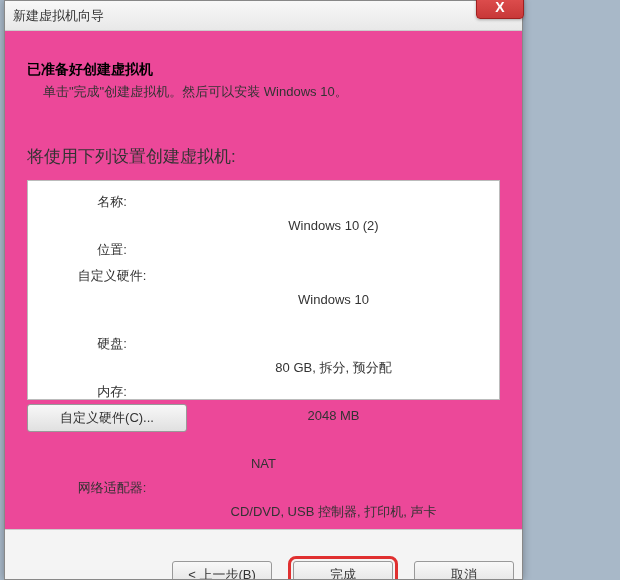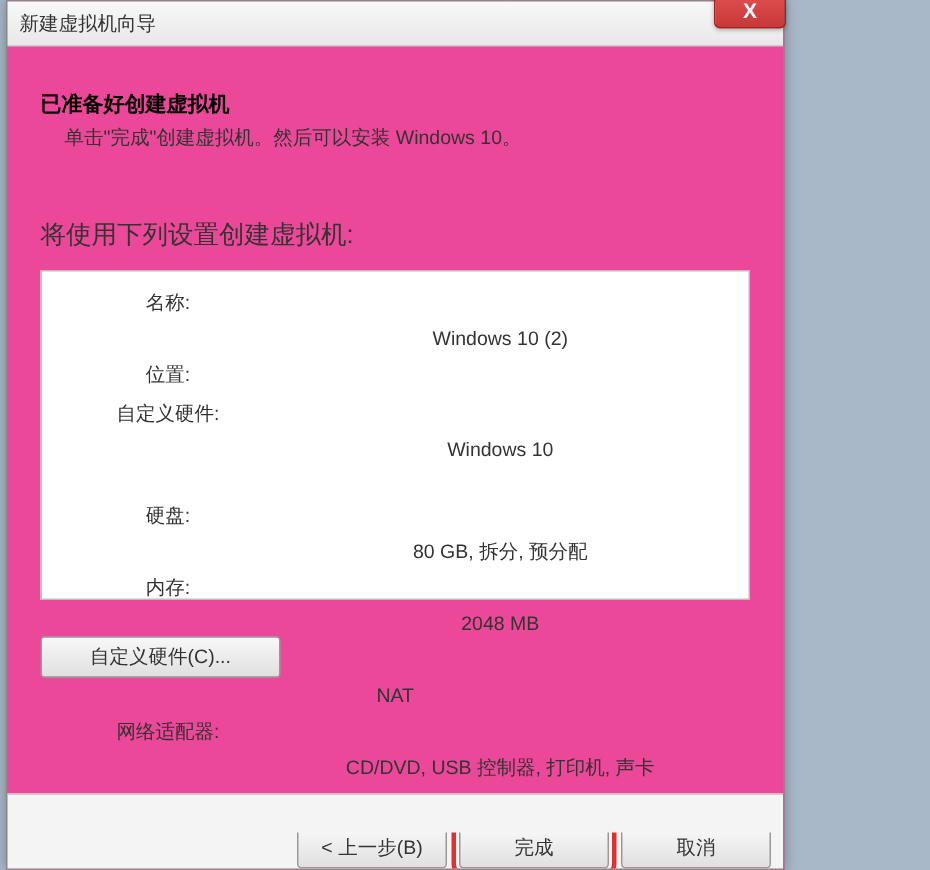--- a/index.html
+++ b/index.html
@@ -91,21 +91,21 @@
     }
     .setting-value {
       color: #333;
       flex: 1;
       margin-top: 24px;
     }
     .gap-row {
       height: 20px;
     }
     .customize-btn {
-      margin-top: 24px;
+      margin-top: 4px;
       width: 160px;
       height: 28px;
       background: linear-gradient(#f8f8f8, #e0e0e0);
       border: 1px solid #999;
       border-radius: 3px;
       font-size: 13px;
       cursor: pointer;
       display: flex;
       align-items: center;
       justify-content: center;
@@ -121,24 +121,23 @@
       background: #f4f4f4;
     }
     .footer {
       position: absolute;
       bottom: 0;
       left: 0;
       right: 0;
       height: 24px;
       display: flex;
       justify-content: flex-end;
-      gap: 0;
+      gap: 13px;
       padding: 0 8px;
       overflow: hidden;
-      align-items: flex-end;
     }
     .footer-btn {
       width: 100px;
       height: 28px;
       background: linear-gradient(#f8f8f8, #e0e0e0);
       border: 1px solid #999;
       border-radius: 3px;
       font-size: 13px;
       cursor: pointer;
       display: flex;

